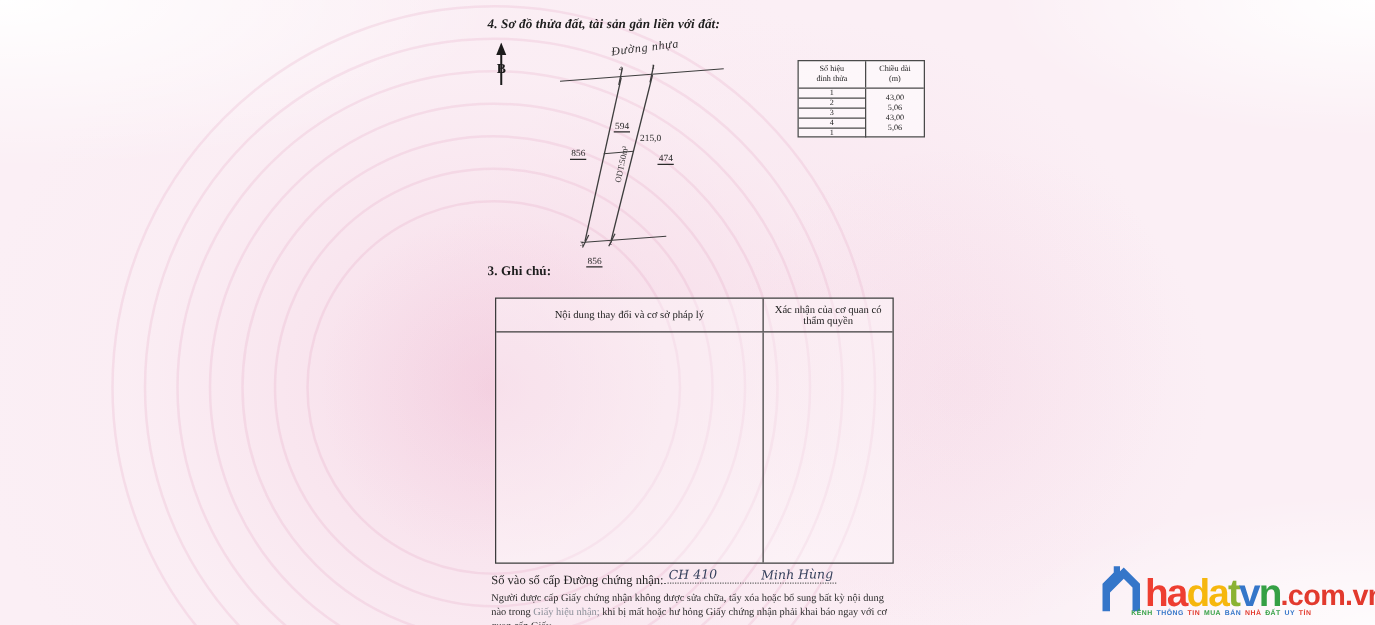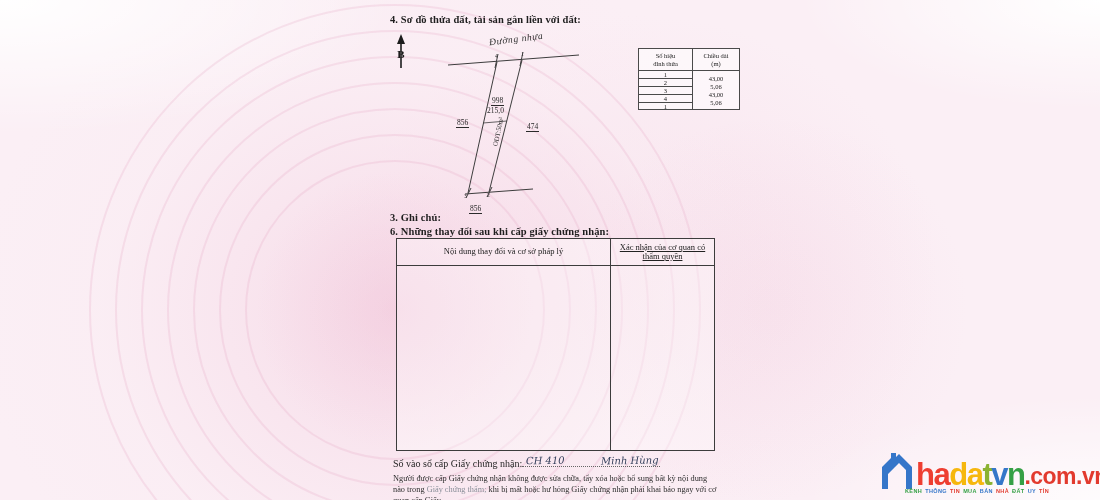--- a/index.html
+++ b/index.html
@@ -51,21 +51,21 @@
   
   .ctable { position:absolute; left:396px; top:238px; width:319px; height:213px;
     border:1px solid #3c3c3c; display:flex; flex-direction:column;
     background:rgba(255,255,255,.35); }
   .ct-head { display:flex; height:27px; border-bottom:1px solid #3c3c3c; }
   .ct-head > div { display:flex; align-items:center; justify-content:center;
     font-size:8.5px; color:#222; text-align:center; line-height:9.5px; }
   .ct-body { display:flex; flex:1; }
   .ct-c1 { width:214px; border-right:1px solid #3c3c3c; }
   .ct-c2 { flex:1; }
-  .ct-head .ct-c2 { padding:0 8px;text-decoration:underline; }
+  .ct-head .ct-c2 { padding:0 8px; }
 
   
   .serial { position:absolute; left:393px; top:455px; font-size:10px; color:#1f1f1f; }
   .dotline { display:inline-block; position:relative; width:138px; height:12px;
     border-bottom:1px dotted #666; vertical-align:baseline; }
   .hand { position:absolute; bottom:0; font-size:10px; font-style:italic;
     color:#35405c; font-family:"DejaVu Serif", serif; transform:rotate(-1deg);
     white-space:nowrap; }
   .hand.a { left:4px; } .hand.b { right:2px; }
   .fineprint { position:absolute; left:393px; top:473px; width:327px;
@@ -90,21 +90,21 @@
     <div class="ring" style="left:219px; top:134px; width:352px; height:352px;"></div>
     <div class="ring" style="left:193px; top:108px; width:404px; height:404px;"></div>
     <div class="ring" style="left:167px; top:82px;  width:456px; height:456px;"></div>
     <div class="ring" style="left:141px; top:56px;  width:508px; height:508px;"></div>
     <div class="ring" style="left:115px; top:30px;  width:560px; height:560px;"></div>
     <div class="ring" style="left:89px;  top:4px;   width:612px; height:612px;"></div>
     <div class="blush" style="left:255px; top:170px; width:280px; height:280px;"></div>
     <div class="blush" style="left:560px; top:120px; width:420px; height:380px; opacity:.5;"></div>
   </div>
 
-  <div class="h-bold" style="left:390px; top:14px;">4. Sơ đồ thửa đất, tài sản gắn liền với đất:</div>
+  <div class="h-bold" style="left:390px; top:14px;font-style:italic;">4. Sơ đồ thửa đất, tài sản gắn liền với đất:</div>
 
   <svg class="lines" style="left:392px; top:34px;" width="18" height="36" viewBox="0 0 18 36">
     <line x1="9" y1="7" x2="9" y2="34" stroke="#1c1c1c" stroke-width="1.6"></line>
     <polygon points="9,0 5,10 13,10" fill="#1c1c1c"></polygon>
     <text x="9" y="24" font-size="11" font-weight="bold" text-anchor="middle" font-family="Liberation Serif, serif" fill="#1c1c1c">B</text>
   </svg>
 
   <svg class="lines" width="210" height="195" viewBox="0 0 210 195">
 
     <line x1="63" y1="35" x2="194" y2="25" stroke="#3d3d3d" stroke-width="1"></line>
@@ -123,23 +123,23 @@
   </svg>
 
   <div class="road-label">Đường nhựa</div>
 
   <div class="vnum" style="left:495px; top:53px;">4</div>
   <div class="vnum" style="left:521px; top:51px;">1</div>
   <div class="vnum" style="left:464px; top:193px;">3</div>
   <div class="vnum" style="left:487px; top:192px;">2</div>
 
   <div class="dlabel" style="left:491px; top:96px;">
-    <span class="under">998</span>
-  </div>
-  <div class="dlabel" style="left:487px; top:106px;">215,0</div>
+    <span class="under">594</span>
+  </div>
+  <div class="dlabel" style="left:512px; top:106px;">215,0</div>
   <div class="odt">ODT:50m²</div>
 
   <div class="dlabel" style="left:456px; top:118px;">
     <span class="under">856</span>
   </div>
   <div class="dlabel" style="left:526px; top:122px;">
     <span class="under">474</span>
   </div>
   <div class="dlabel" style="left:469px; top:204px;">
     <span class="under">856</span>
@@ -167,40 +167,39 @@
       <div class="vt-c2">
         <div>43,00</div>
         <div>5,06</div>
         <div>43,00</div>
         <div>5,06</div>
       </div>
     </div>
   </div>
 
   <div class="h-bold" style="left:390px; top:212px;">3. Ghi chú:</div>
-  <div class="h-bold" style="left:390px; top:226px;">6. Những thay đổi sau khi cấp giấy chứng nhận:</div>
 
   <div class="ctable">
     <div class="ct-head">
       <div class="ct-c1">Nội dung thay đổi và cơ sở pháp lý</div>
       <div class="ct-c2">Xác nhận của cơ quan có thẩm quyền</div>
     </div>
     <div class="ct-body">
       <div class="ct-c1"></div>
       <div class="ct-c2"></div>
     </div>
   </div>
 
   <div class="serial">
-    <span>Số vào sổ cấp Giấy chứng nhận:</span><span class="dotline"><span class="hand a">CH 410</span><span class="hand b">Minh Hùng</span></span>
+    <span>Số vào sổ cấp Đường chứng nhận:</span><span class="dotline"><span class="hand a">CH 410</span><span class="hand b">Minh Hùng</span></span>
   </div>
 
   <div class="fineprint">
     <span>Người được cấp Giấy chứng nhận không được sửa chữa, tẩy xóa hoặc bổ sung bất kỳ nội dung nào trong</span>
-    <span class="faded">Giấy chứng thẩm;</span><span> khi bị mất hoặc hư hỏng Giấy chứng nhận phải khai báo ngay với cơ quan cấp Giấy.</span>
+    <span class="faded">Giấy hiệu nhận;</span><span> khi bị mất hoặc hư hỏng Giấy chứng nhận phải khai báo ngay với cơ quan cấp Giấy.</span>
   </div>
 
   <div class="logo">
     <svg width="38" height="42" viewBox="0 0 38 42">
       <path d="M4 41 L4 19 L13 10 L13 5 L18 5 L18 9 L21 6 L34 19 L34 41 L28 41 L28 22 L21 15 L10 26 L10 41 Z" fill="#3576c9"></path>
     </svg>
     <div class="logo-letters">
       <span style="color:#ee3e31">h</span>
       <span style="color:#ee3e31">a</span>
       <span style="color:#f6b70e">d</span>

